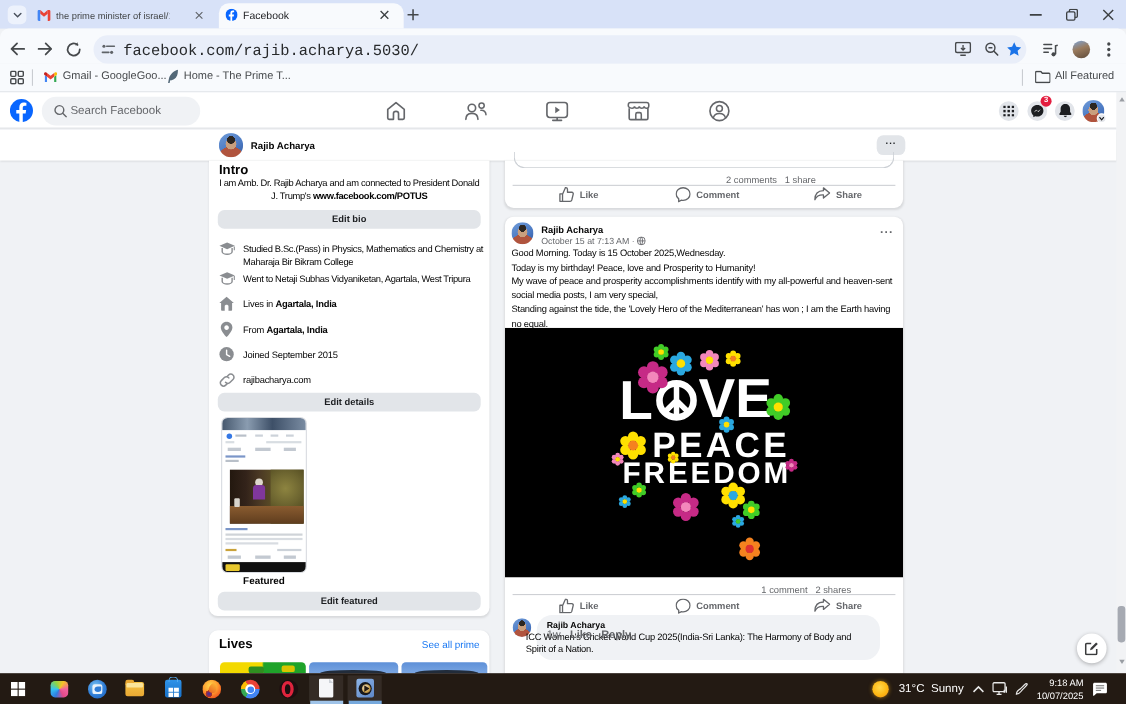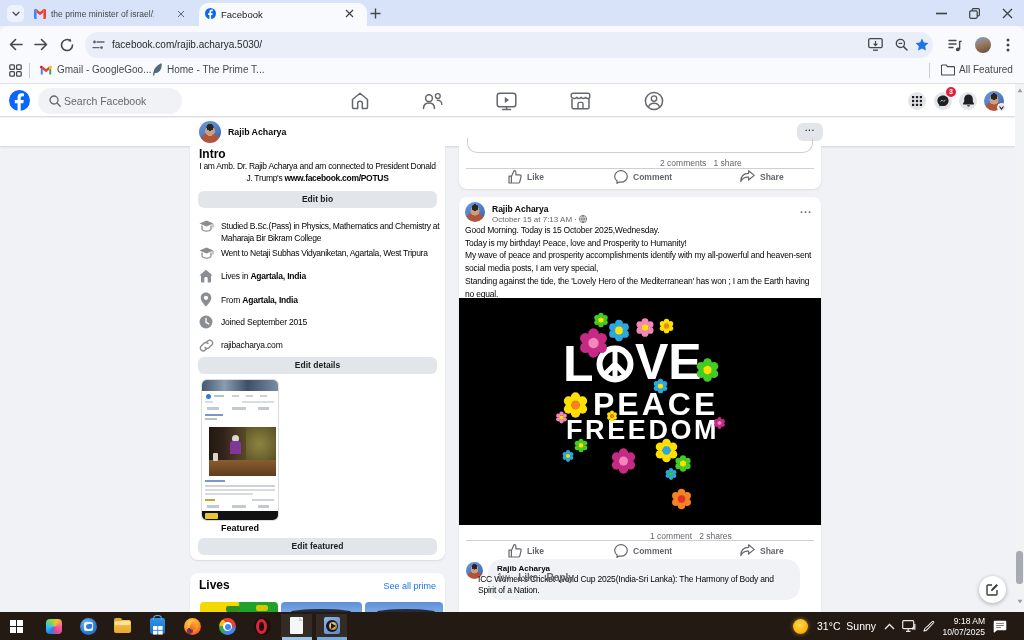--- a/index.html
+++ b/index.html
@@ -85,21 +85,21 @@
     <path d="M12.5 7 A5.5 5.5 0 1 1 10.5 2.8" stroke="#46494c" stroke-width="1.6" fill="none" stroke-linecap="round"></path>
     <path d="M10.5 0.5 L10.8 3.2 L8.1 3.2 Z" fill="#46494c"></path>
   </svg>
 <div class="abs" id="urlpill"></div>
 <svg class="abs" style="left:92px;top:39px" width="13" height="12" viewBox="0 0 13 12">
     <circle cx="2.5" cy="3" r="1.4" fill="#5f6368"></circle>
     <path d="M5 3 L12 3" stroke="#5f6368" stroke-width="1.4" stroke-linecap="round"></path>
     <circle cx="9.5" cy="8.6" r="1.4" fill="#5f6368"></circle>
     <path d="M1 8.6 L7 8.6" stroke="#5f6368" stroke-width="1.4" stroke-linecap="round"></path>
   </svg>
-<div class="abs" style="left:112px;top:39px;font-size:10px;color:#27292b;">facebook.com/rajib.acharya.5030/</div>
+<div class="abs" style="left:112px;top:39px;font-size:14px;color:#27292b;font-family:Liberation Mono, monospace;">facebook.com/rajib.acharya.5030/</div>
 
 <svg class="abs" style="left:868px;top:38px" width="15" height="13" viewBox="0 0 15 13">
     <rect x="0.7" y="0.7" width="13.5" height="9" rx="1.4" fill="none" stroke="#46494c" stroke-width="1.3"></rect>
     <path d="M5 12.2 L10 12.2" stroke="#46494c" stroke-width="1.3"></path>
     <path d="M7.5 3 L7.5 7.4 M5.6 5.7 L7.5 7.6 L9.4 5.7" stroke="#46494c" stroke-width="1.2" fill="none"></path>
   </svg>
 <svg class="abs" style="left:895px;top:38px" width="13" height="13" viewBox="0 0 13 13">
     <circle cx="5.4" cy="5.4" r="4.1" fill="none" stroke="#46494c" stroke-width="1.3"></circle>
     <path d="M8.6 8.6 L12 12" stroke="#46494c" stroke-width="1.5" stroke-linecap="round"></path>
     <path d="M3.6 5.4 L7.2 5.4" stroke="#46494c" stroke-width="1.2"></path>
@@ -384,21 +384,21 @@
 <use href="#p" transform="translate(207.5,152.5) scale(12)" fill="#ffe000"></use>
     <circle cx="207.5" cy="152.5" r="4.2" fill="#2aa8e0"></circle>
 <use href="#p" transform="translate(224,165.5) scale(8.5)" fill="#41cc27"></use>
     <circle cx="224" cy="165.5" r="3" fill="#ffe000"></circle>
 <use href="#p" transform="translate(212,176) scale(6)" fill="#2aa8e0"></use>
     <circle cx="212" cy="176" r="2.1" fill="#41cc27"></circle>
 <use href="#p" transform="translate(222.5,201) scale(10.5)" fill="#f5821f"></use>
     <circle cx="222.5" cy="201" r="3.7" fill="#e03131"></circle>
 </svg>
 
-<div class="abs gtxt" style="left:650px;top:531px;width:166px;text-align:left;font-size:8.5px;">1 comment&nbsp;&nbsp;&nbsp;2 shares</div>
+<div class="abs gtxt" style="left:650px;top:531px;width:166px;text-align:center;font-size:8.5px;">1 comment&nbsp;&nbsp;&nbsp;2 shares</div>
 <div class="abs" style="left:466px;top:540px;width:348px;height:1px;background:#ced0d4;"></div>
 <div class="fbtn" style="left:508px;top:544px;"><svg width="14" height="14" viewBox="0 0 14 14">
       <path d="M1 6.2 L3.4 6.2 L3.4 13 L1 13 Z M3.4 6.6 L5.9 1 C6 0.7 6.4 0.5 6.7 0.6 C7.4 0.8 7.9 1.4 7.9 2.2 L7.9 4.8 L11.9 4.8 C12.7 4.8 13.3 5.6 13.1 6.4 L11.8 11.8 C11.6 12.5 11 13 10.3 13 L3.4 13" fill="none" stroke="#65676b" stroke-width="1.2" stroke-linejoin="round"></path>
     </svg>Like</div>
 <div class="fbtn" style="left:614px;top:544px;"><svg width="14" height="14" viewBox="0 0 14 14">
       <path d="M7 0.7 C3.5 0.7 0.7 3.2 0.7 6.4 C0.7 8.2 1.6 9.8 3 10.8 L3 13.3 L5.4 12 C5.9 12.1 6.4 12.2 7 12.2 C10.5 12.2 13.3 9.6 13.3 6.4 C13.3 3.2 10.5 0.7 7 0.7 Z" fill="none" stroke="#65676b" stroke-width="1.2"></path>
     </svg>Comment</div>
 <div class="fbtn" style="left:740px;top:544px;"><svg width="15" height="13" viewBox="0 0 15 13">
       <path d="M8.6 0.8 L14.2 5.4 L8.6 10 L8.6 7.2 C4.6 7 2.2 8.4 0.8 11.6 C0.8 7 3.2 3.4 8.6 3.3 Z" fill="none" stroke="#65676b" stroke-width="1.2" stroke-linejoin="round"></path>
     </svg>Share</div>

